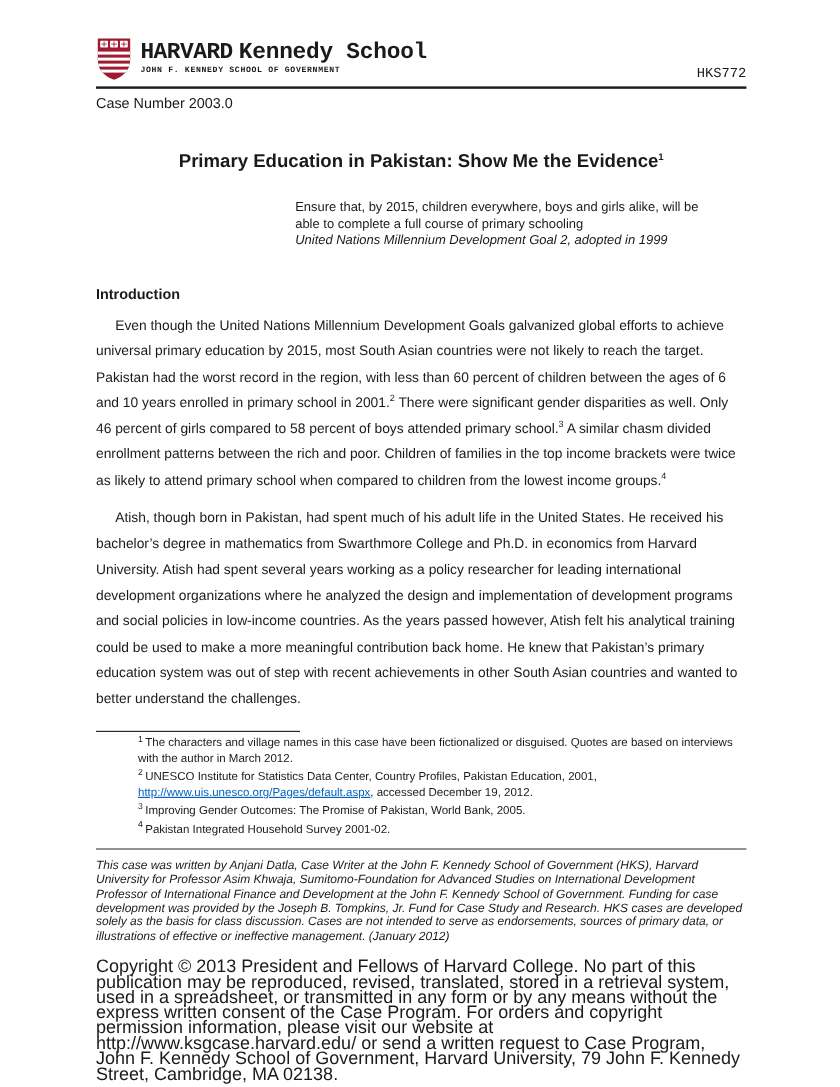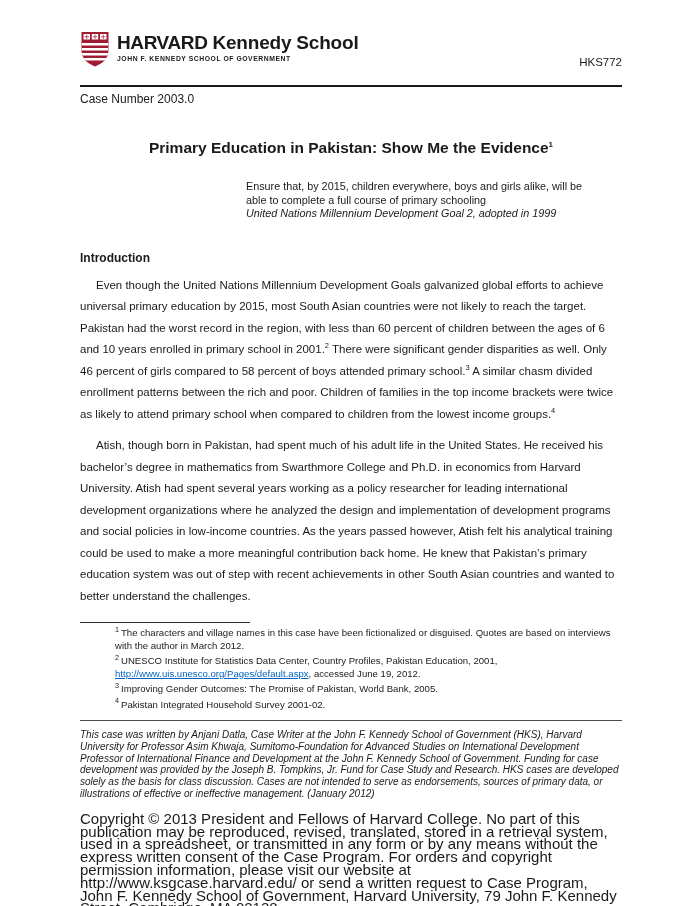--- a/index.html
+++ b/index.html
@@ -13,21 +13,22 @@
     box-sizing: border-box;
     padding: 30px 78px 0 80px;
     overflow: hidden;
     background: #ffffff;
   }
 
   
   .header-row {
     display: flex; justify-content: space-between; align-items: flex-end;
     border-bottom: 2px solid #1a1a1a;
-    padding-bottom: 16px;
+    padding-bottom: 3px;
+    font-family: Liberation Mono, monospace;
   }
   .logo { display: flex; align-items: flex-start; gap: 7px; }
   .shield { display: inline-block; width: 30px; height: 39px; }
   .logo-text { padding-top: 3px; }
   .brand { font-size: 19px; line-height: 20px; white-space: nowrap; }
   .brand-bold { font-weight: bold; letter-spacing: -0.4px; }
   .brand-reg { font-weight: bold; margin-left: 5px; letter-spacing: -0.2px; }
   .brand-sub {
     font-size: 6.8px; font-weight: bold; letter-spacing: 0.55px;
     margin-top: 2px; white-space: nowrap;
@@ -120,21 +121,21 @@
   <h2 class="section-heading">Introduction</h2>
 
   <p class="body-para"><span>Even though the United Nations Millennium Development Goals galvanized global efforts to achieve universal primary education by 2015, most South Asian countries were not likely to reach the target. Pakistan had the worst record in the region, with less than 60 percent of children between the ages of 6 and 10 years enrolled in primary school in 2001.</span><sup class="fn-ref">2</sup><span> There were significant gender disparities as well. Only 46 percent of girls compared to 58 percent of boys attended primary school.</span><sup class="fn-ref">3</sup><span> A similar chasm divided enrollment patterns between the rich and poor. Children of families in the top income brackets were twice as likely to attend primary school when compared to children from the lowest income groups.</span><sup class="fn-ref">4</sup></p>
 
   <p class="body-para">Atish, though born in Pakistan, had spent much of his adult life in the United States. He received his bachelor’s degree in mathematics from Swarthmore College and Ph.D. in economics from Harvard University. Atish had spent several years working as a policy researcher for leading international development organizations where he analyzed the design and implementation of development programs and social policies in low-income countries. As the years passed however, Atish felt his analytical training could be used to make a more meaningful contribution back home. He knew that Pakistan’s primary education system was out of step with recent achievements in other South Asian countries and wanted to better understand the challenges.</p>
 
   <div class="fn-sep"></div>
 
   <div class="footnotes">
     <div class="footnote"><sup>1</sup><span>The characters and village names in this case have been fictionalized or disguised. Quotes are based on interviews with the author in March 2012.</span></div>
-    <div class="footnote"><sup>2</sup><span>UNESCO Institute for Statistics Data Center, Country Profiles, Pakistan Education, 2001, </span><a class="link" href="#">http://www.uis.unesco.org/Pages/default.aspx</a><span>, accessed June 19, 2012.</span></div>
+    <div class="footnote"><sup>2</sup><span>UNESCO Institute for Statistics Data Center, Country Profiles, Pakistan Education, 2001, </span><a class="link" href="#">http://www.uis.unesco.org/Pages/default.aspx</a><span>, accessed December 19, 2012.</span></div>
     <div class="footnote"><sup>3</sup><span>Improving Gender Outcomes: The Promise of Pakistan, World Bank, 2005.</span></div>
     <div class="footnote"><sup>4</sup><span>Pakistan Integrated Household Survey 2001-02.</span></div>
   </div>
 
   <div class="full-rule"></div>
 
   <p class="attribution">This case was written by Anjani Datla, Case Writer at the John F. Kennedy School of Government (HKS), Harvard University for Professor Asim Khwaja, Sumitomo-Foundation for Advanced Studies on International Development Professor of International Finance and Development at the John F. Kennedy School of Government. Funding for case development was provided by the Joseph B. Tompkins, Jr. Fund for Case Study and Research. HKS cases are developed solely as the basis for class discussion. Cases are not intended to serve as endorsements, sources of primary data, or illustrations of effective or ineffective management. (January 2012)</p>
 
   <p class="copyright">Copyright © 2013 President and Fellows of Harvard College. No part of this publication may be reproduced, revised, translated, stored in a retrieval system, used in a spreadsheet, or transmitted in any form or by any means without the express written consent of the Case Program. For orders and copyright permission information, please visit our website at http://www.ksgcase.harvard.edu/ or send a written request to Case Program, John F. Kennedy School of Government, Harvard University, 79 John F. Kennedy Street, Cambridge, MA  02138.</p>
 

